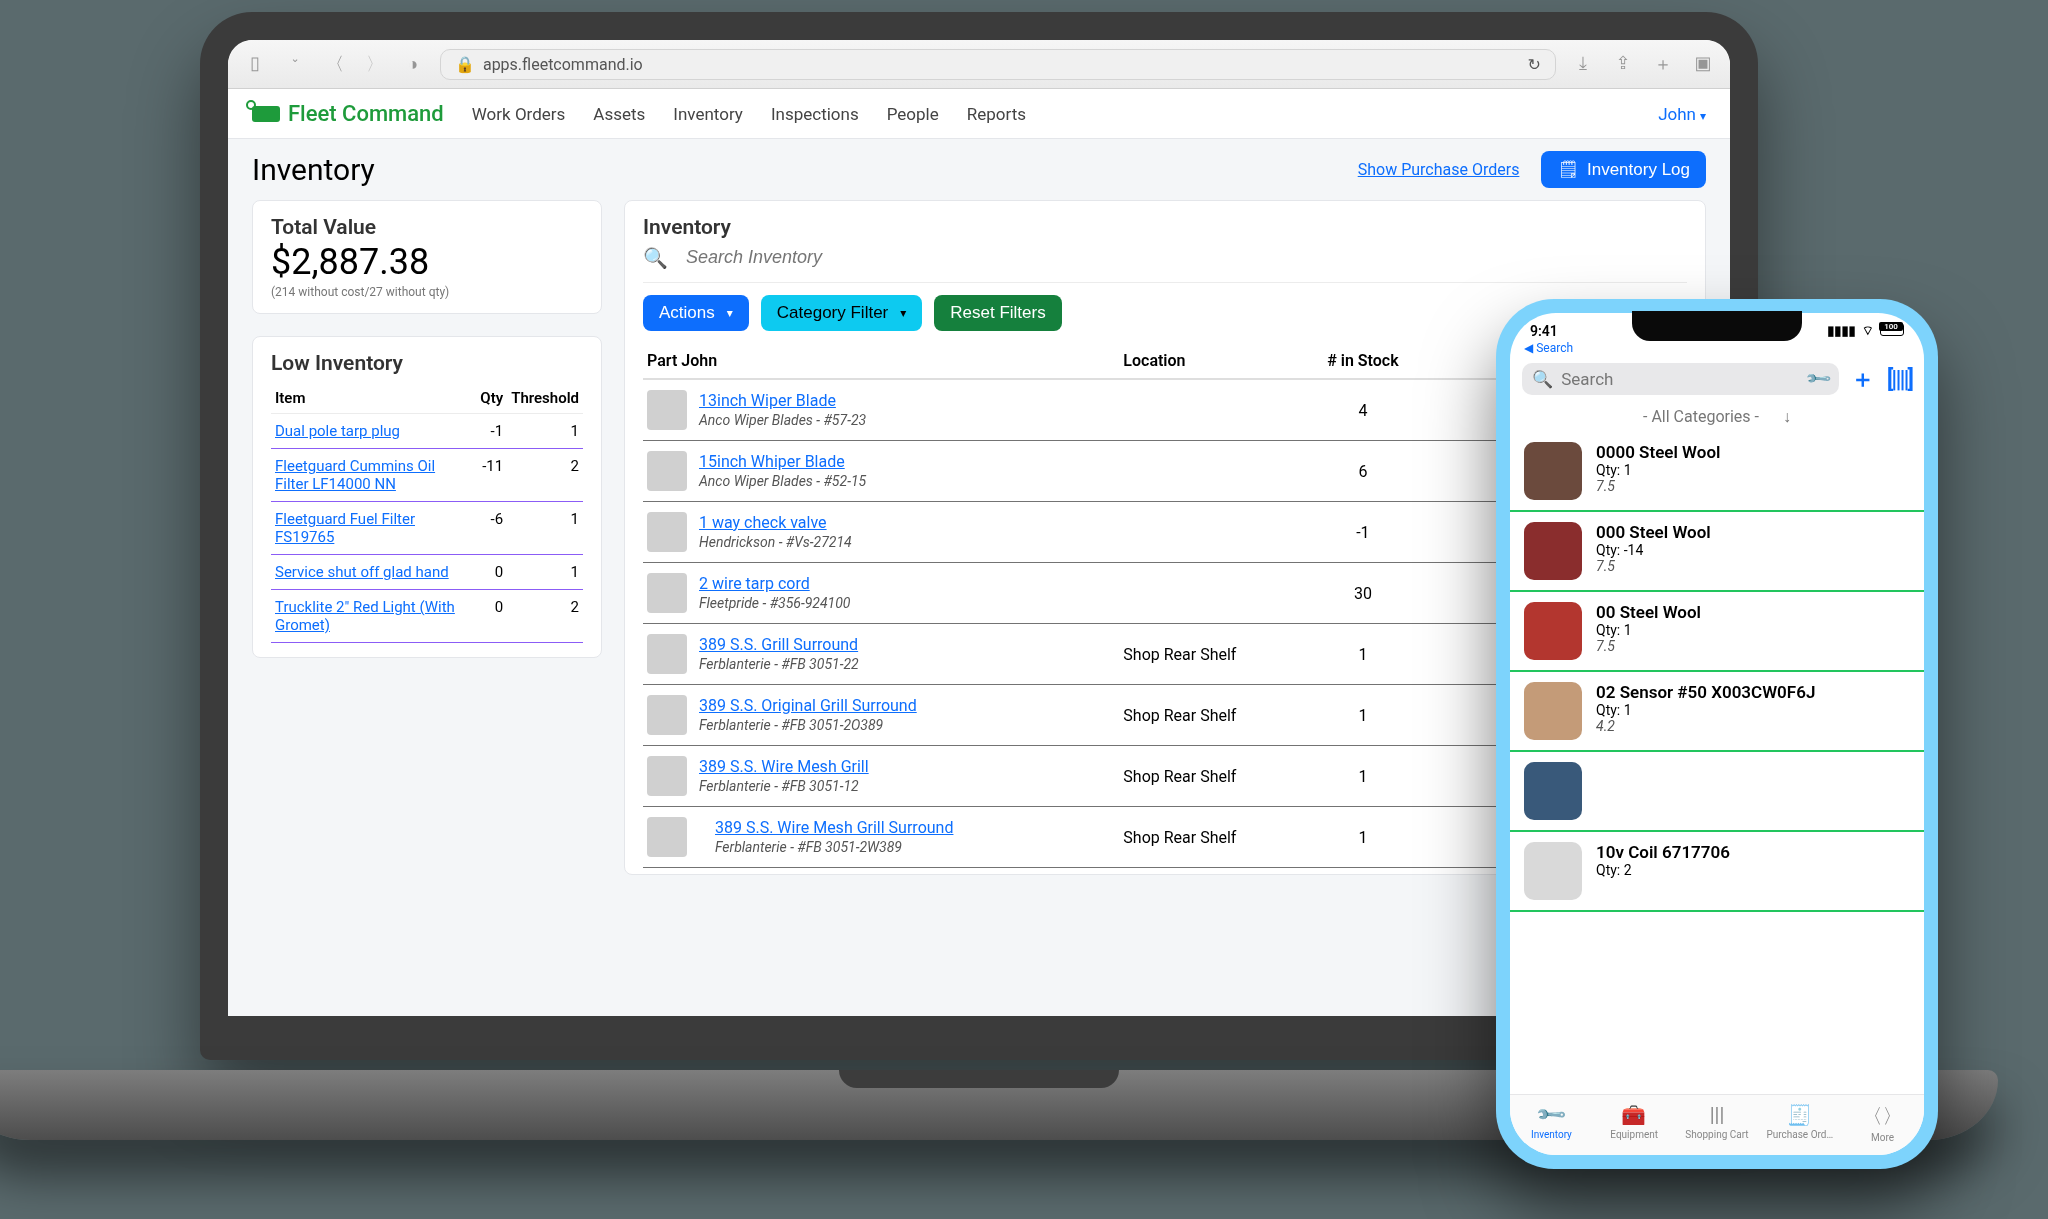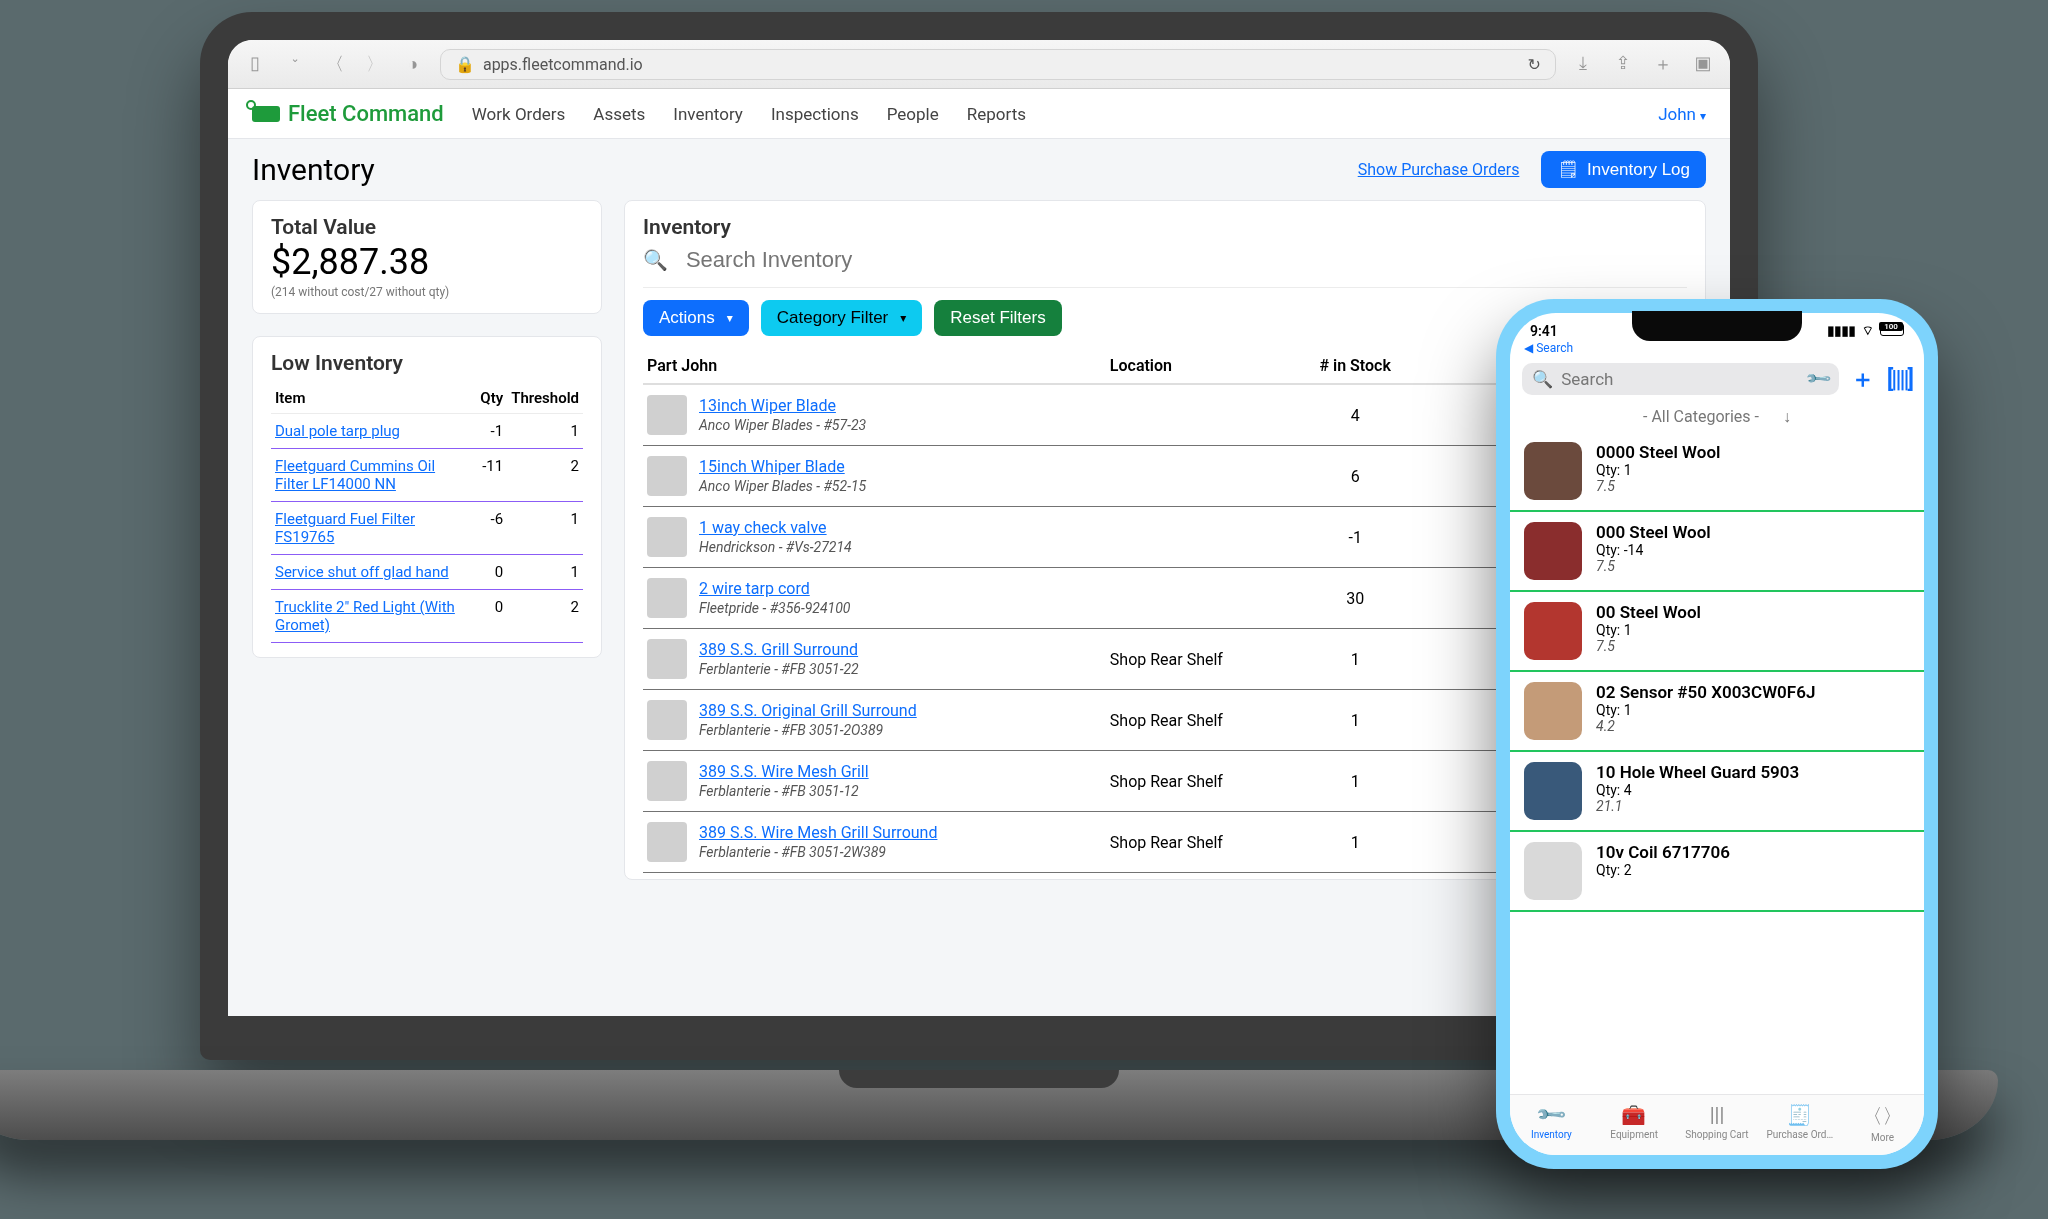--- a/index.html
+++ b/index.html
@@ -37,21 +37,21 @@
   .card{background:#fff;border:1px solid #e4e6ea;border-radius:8px;padding:14px 18px;}
   .card-label{font-size:21px;color:#333;font-weight:600;}
   .total-value{font-size:36px;font-weight:400;margin:2px 0;}
   .subtext{font-size:12px;color:#777;}
   .low-table{width:100%;border-collapse:collapse;font-size:15px;margin-top:8px;}
   .low-table th{text-align:left;font-weight:600;border-bottom:1px solid #ececec;padding:6px 4px;}
   .low-table th:nth-child(2),.low-table th:nth-child(3),.low-table td:nth-child(2),.low-table td:nth-child(3){text-align:right;}
   .low-table td{padding:8px 4px;border-bottom:1px solid #8b5cf6;vertical-align:top;}
   .main{flex:1;background:#fff;border:1px solid #e4e6ea;border-radius:8px;padding:14px 18px 6px;}
   .search-row{display:flex;align-items:center;gap:14px;border-bottom:1px solid #ececec;padding:4px 0 10px;}
-  .search-row input{border:none;outline:none;font-size:22px;flex:1;padding:4px;}
+  .search-row input{border:none;outline:none;font-size:18px;flex:1;padding:4px;font-style:italic;}
   .filters-row{display:flex;gap:12px;padding:12px 0;}
   .inv-table{width:100%;border-collapse:collapse;font-size:16px;}
   .inv-table th{text-align:left;border-bottom:2px solid #dedede;padding:8px 4px;font-weight:600;}
   .inv-table th:nth-child(3),.inv-table td:nth-child(3){text-align:center;}
   .inv-table th:nth-child(4),.inv-table td:nth-child(4){text-align:right;}
   .inv-table td{padding:10px 4px;border-bottom:1px solid #737373;vertical-align:middle;}
   .thumb{width:40px;height:40px;background:#d0d0d0;border-radius:4px;display:inline-block;vertical-align:middle;margin-right:12px;}
   .part-sub{font-style:italic;color:#555;font-size:14px;}
   .caret{font-size:12px;margin-left:4px;}
   
@@ -248,21 +248,21 @@
                     <td>1</td>
                     <td>$N/A</td>
                   </tr>
                   <tr>
                     <td><span class="thumb"></span><span style="display:inline-block;vertical-align:middle;"><a>389 S.S. Wire Mesh Grill</a><br><span class="part-sub">Ferblanterie - #FB 3051-12</span></span></td>
                     <td>Shop Rear Shelf</td>
                     <td>1</td>
                     <td>$N/A</td>
                   </tr>
                   <tr>
-                    <td><span class="thumb"></span><span style="display:inline-block;vertical-align:middle;"><a>389 S.S. Wire Mesh Grill Surround</a><br><span class="part-sub">Ferblanterie - #FB 3051-2W389</span></span></td>
+                    <td><span class="thumb"></span><span style="display:inline-block;vertical-align:middle;margin-left:16px;"><a>389 S.S. Wire Mesh Grill Surround</a><br><span class="part-sub">Ferblanterie - #FB 3051-2W389</span></span></td>
                     <td>Shop Rear Shelf</td>
                     <td>1</td>
                     <td>$N/A</td>
                   </tr>
                 </tbody>
             </table>
           </div>
         </div>
       </div>
     </div>
@@ -323,25 +323,20 @@
         <div class="m-item">
           <div class="m-thumb" style="background:#c49b78"></div>
           <div>
             <div class="m-name">02 Sensor #50 X003CW0F6J</div>
             <div class="m-qty">Qty: 1</div>
             <div class="m-price">4.2</div>
           </div>
         </div>
         <div class="m-item">
           <div class="m-thumb" style="background:#39597a"></div>
-          <div>
-            <div class="m-name">10 Hole Wheel Guard 5903</div>
-            <div class="m-qty">Qty: 4</div>
-            <div class="m-price">21.1</div>
-          </div>
         </div>
         <div class="m-item">
           <div class="m-thumb" style="background:#d9d9d9"></div>
           <div>
             <div class="m-name">10v Coil 6717706</div>
             <div class="m-qty">Qty: 2</div>
             <div class="m-price"></div>
           </div>
         </div>
       </div>

